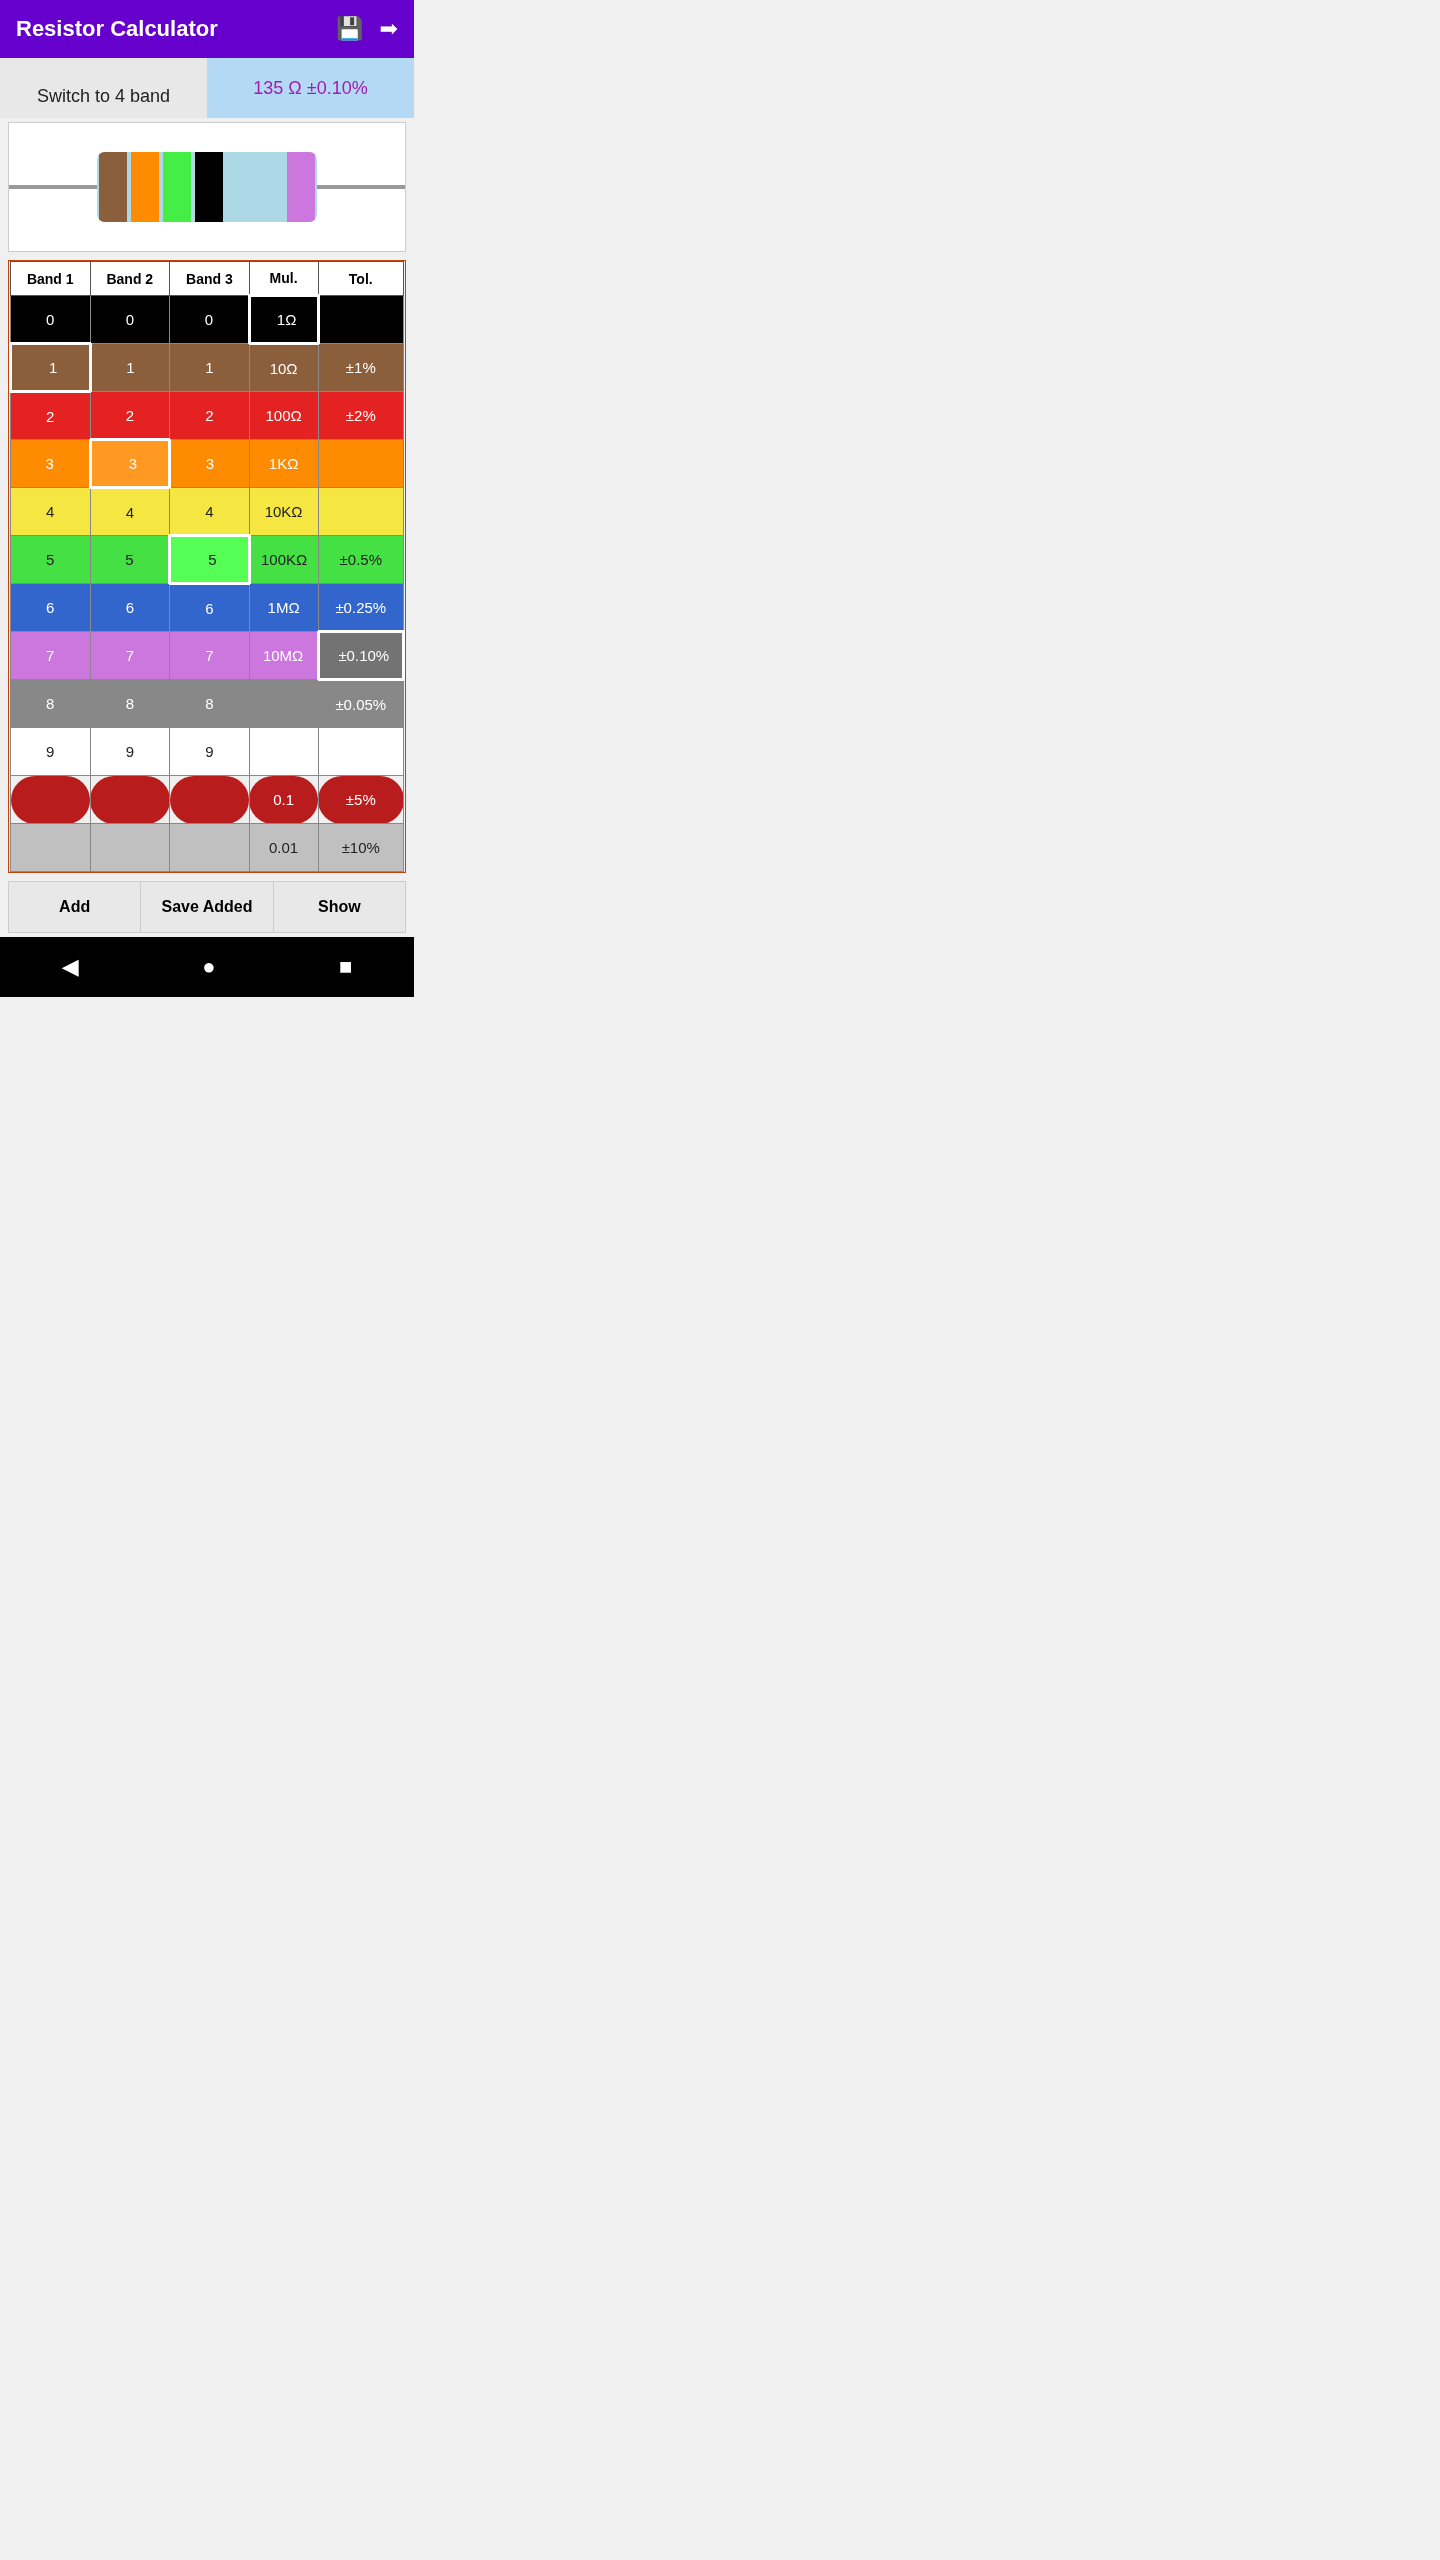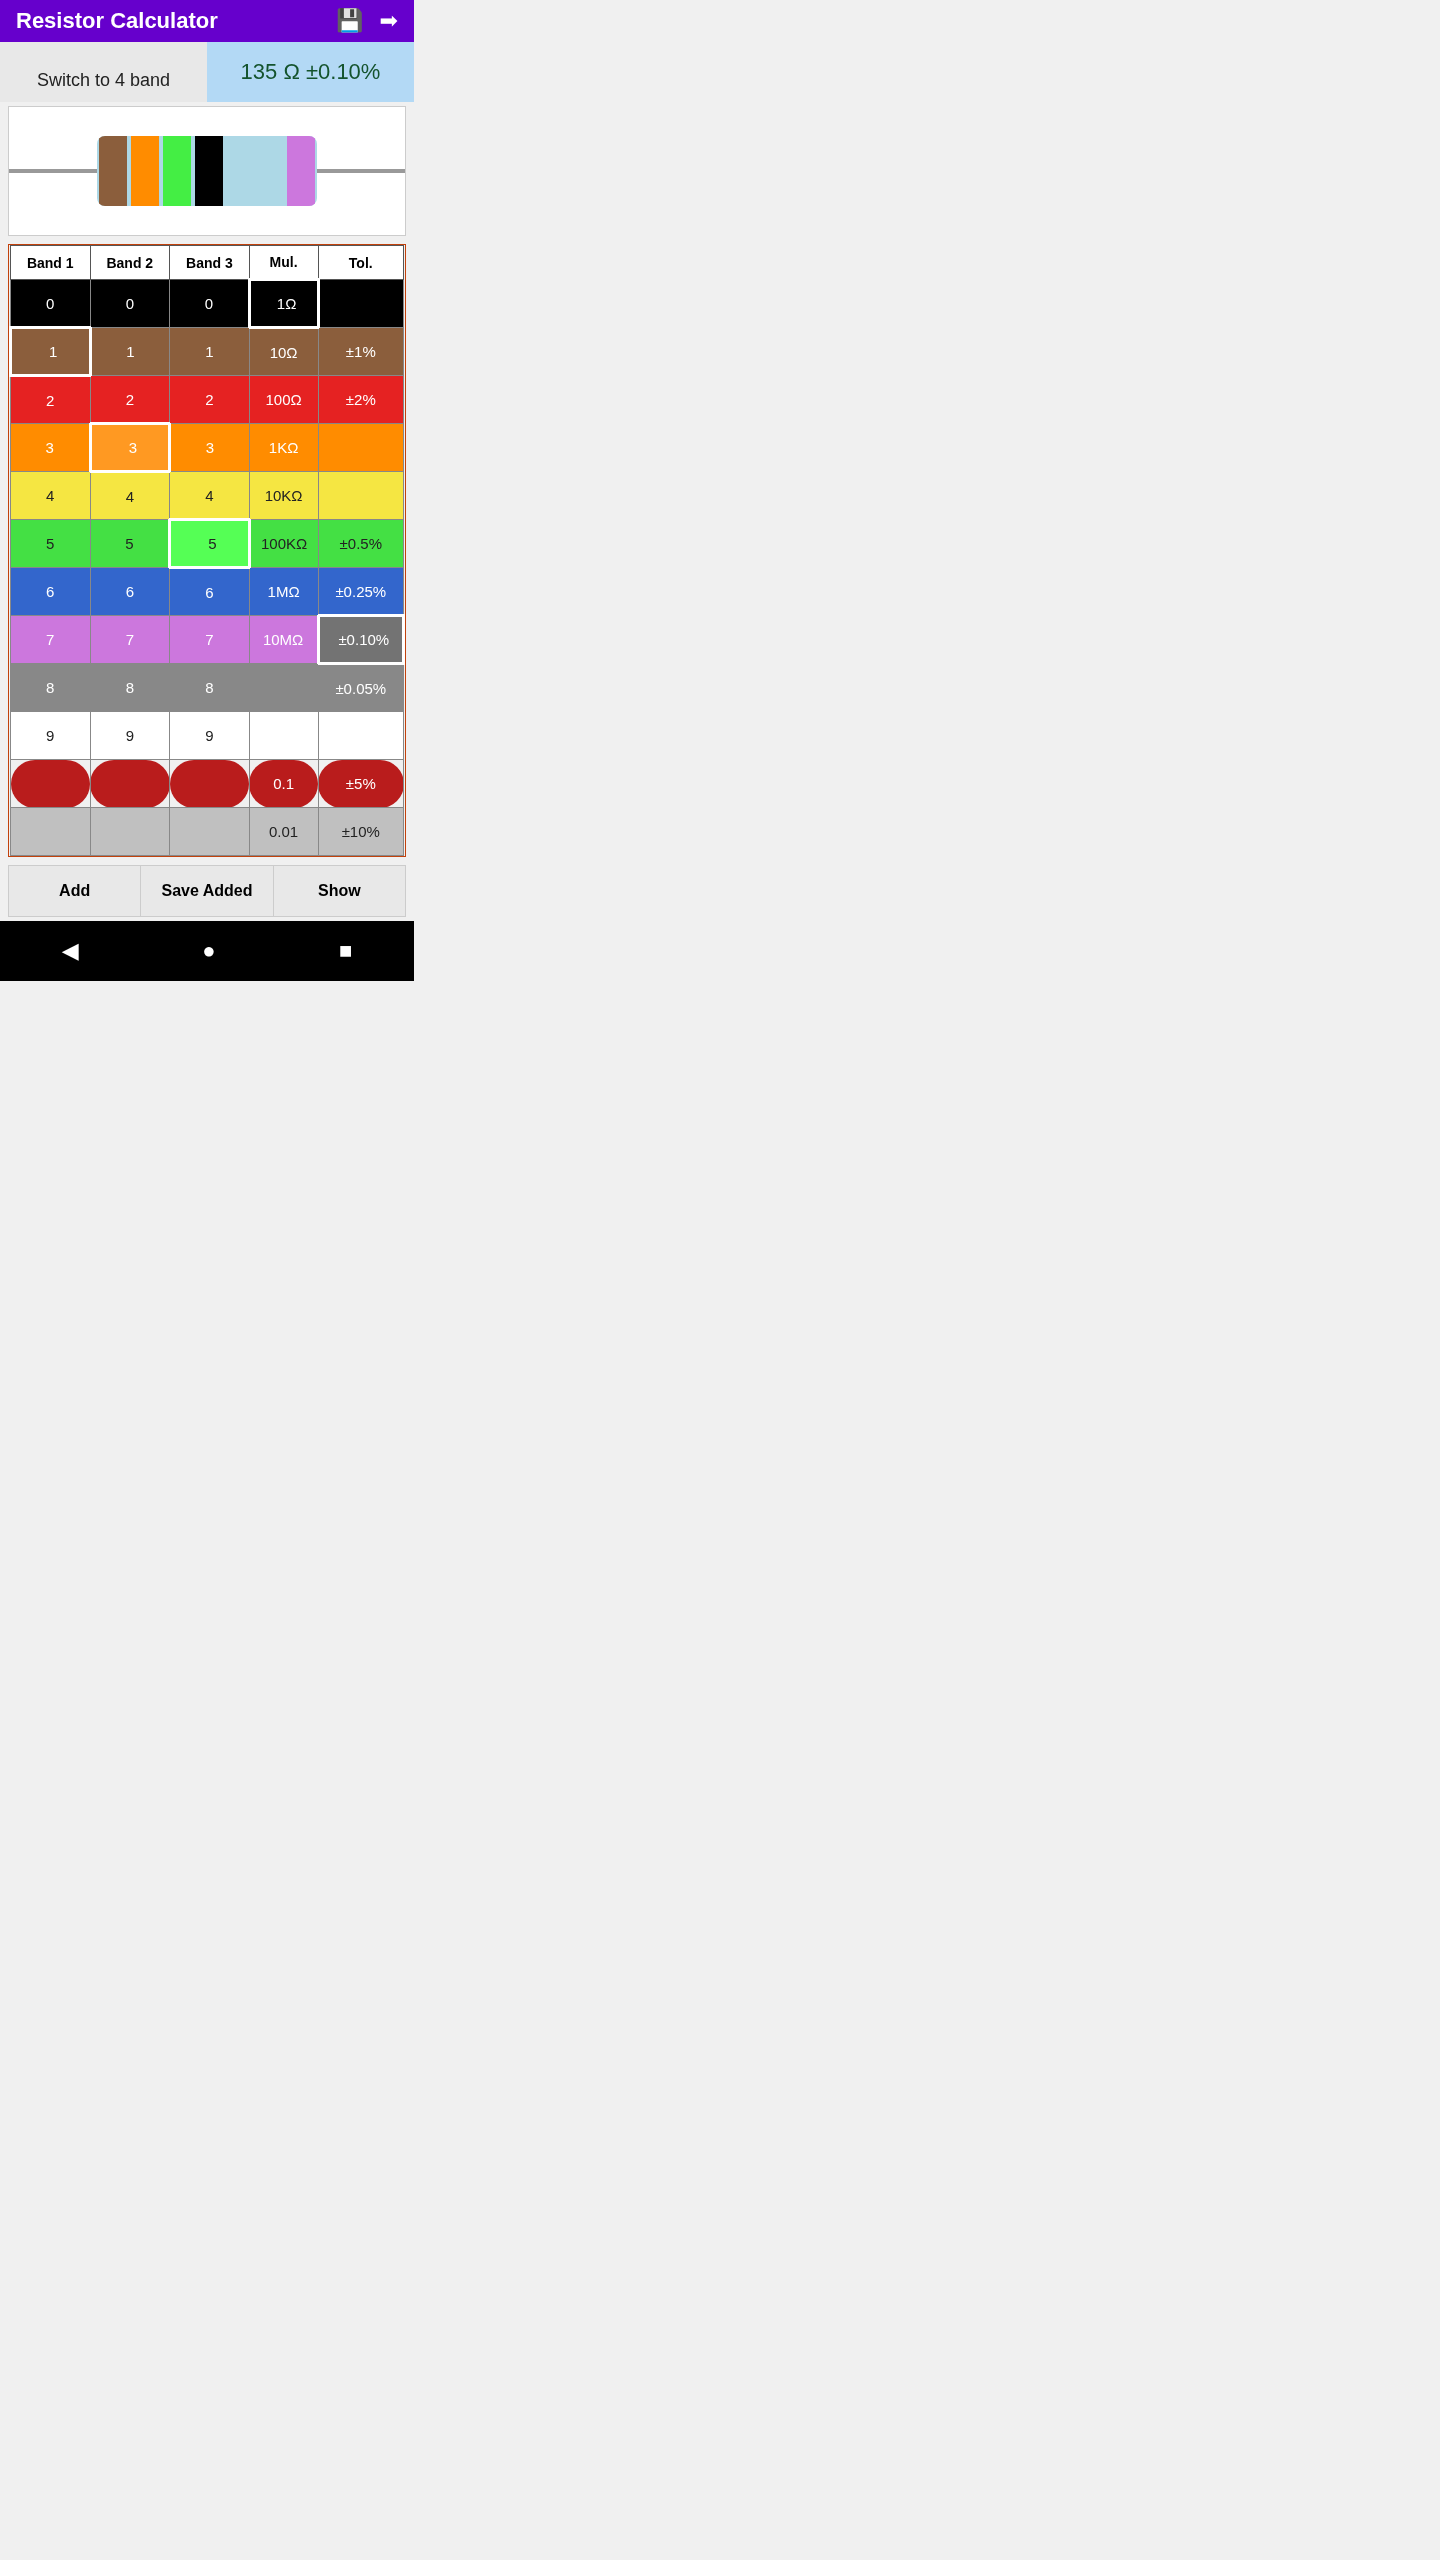--- a/index.html
+++ b/index.html
@@ -8,21 +8,21 @@
       min-height: 896px;
       background: #f0f0f0;
       font-family: sans-serif;
       display: flex;
       flex-direction: column;
     }
 
     
     .header {
       background: #6600cc;
-      padding: 8px 16px;
+      padding: 16px 16px;
       display: flex;
       align-items: flex-end;
       justify-content: space-between;
     }
     .header-title {
       color: white;
       font-size: 22px;
       font-weight: bold;
     }
     .header-icons {
@@ -53,22 +53,22 @@
       border: none;
       font-weight: 500;
       margin-top: 16px;
     }
     .value-display {
       flex: 1;
       display: flex;
       align-items: center;
       justify-content: center;
       background: #b3d9f5;
-      font-size: 22px;
-      color: #14532d;
+      font-size: 18px;
+      color: #a21caf;
     }
 
     
     .resistor-visual {
       background: white;
       border: 1px solid #ccc;
       margin: 4px 8px;
       height: 130px;
       display: flex;
       align-items: center;

